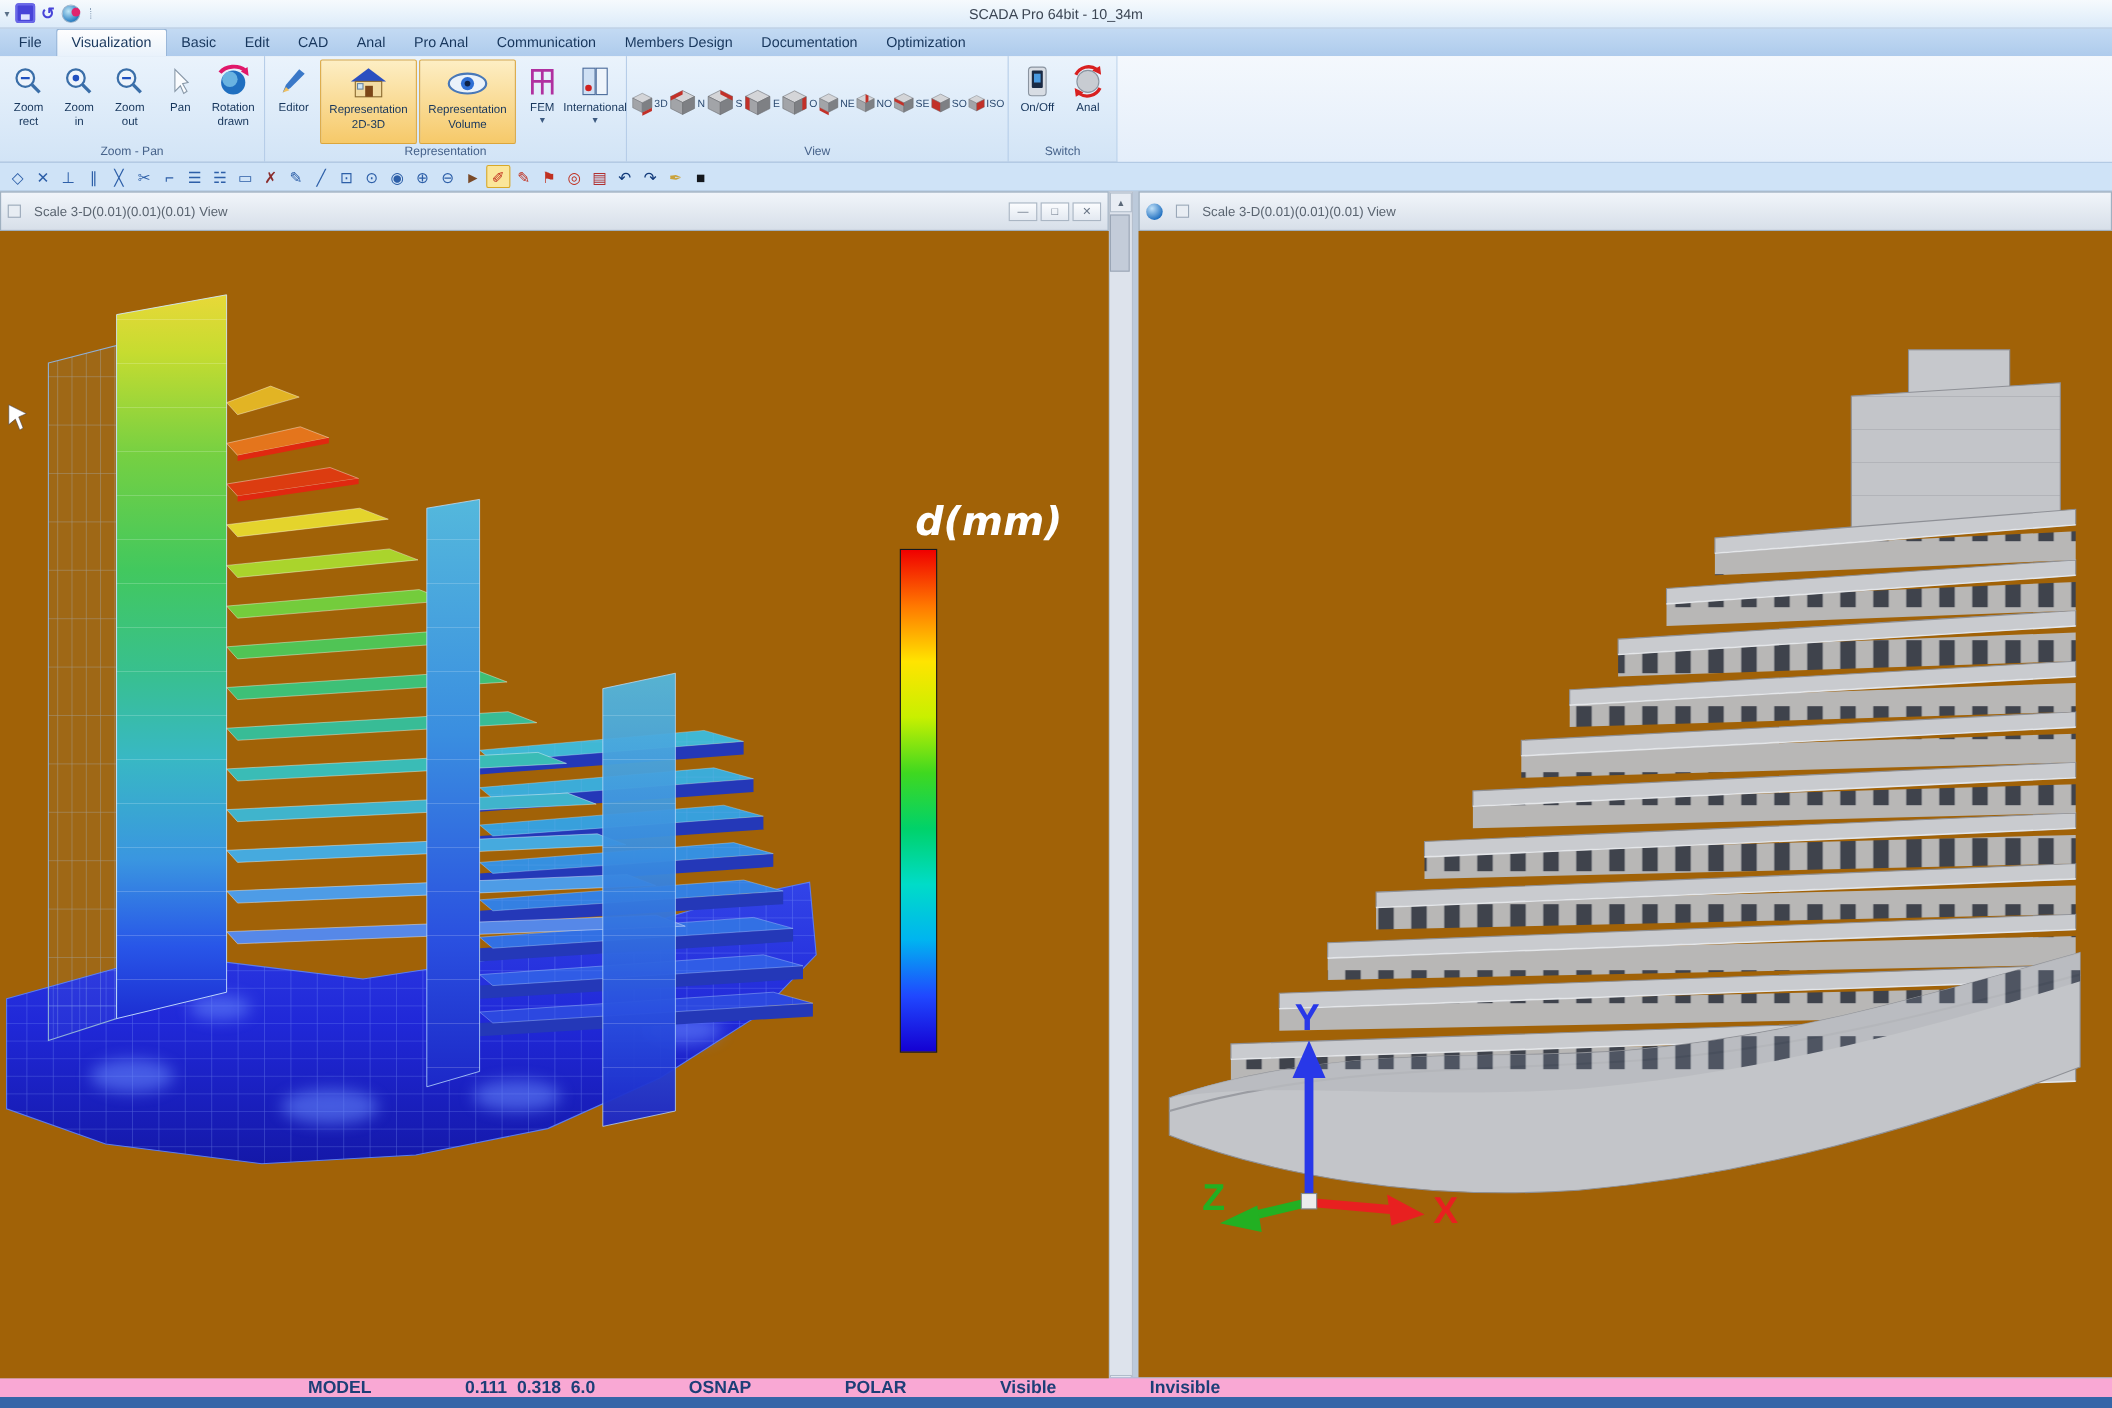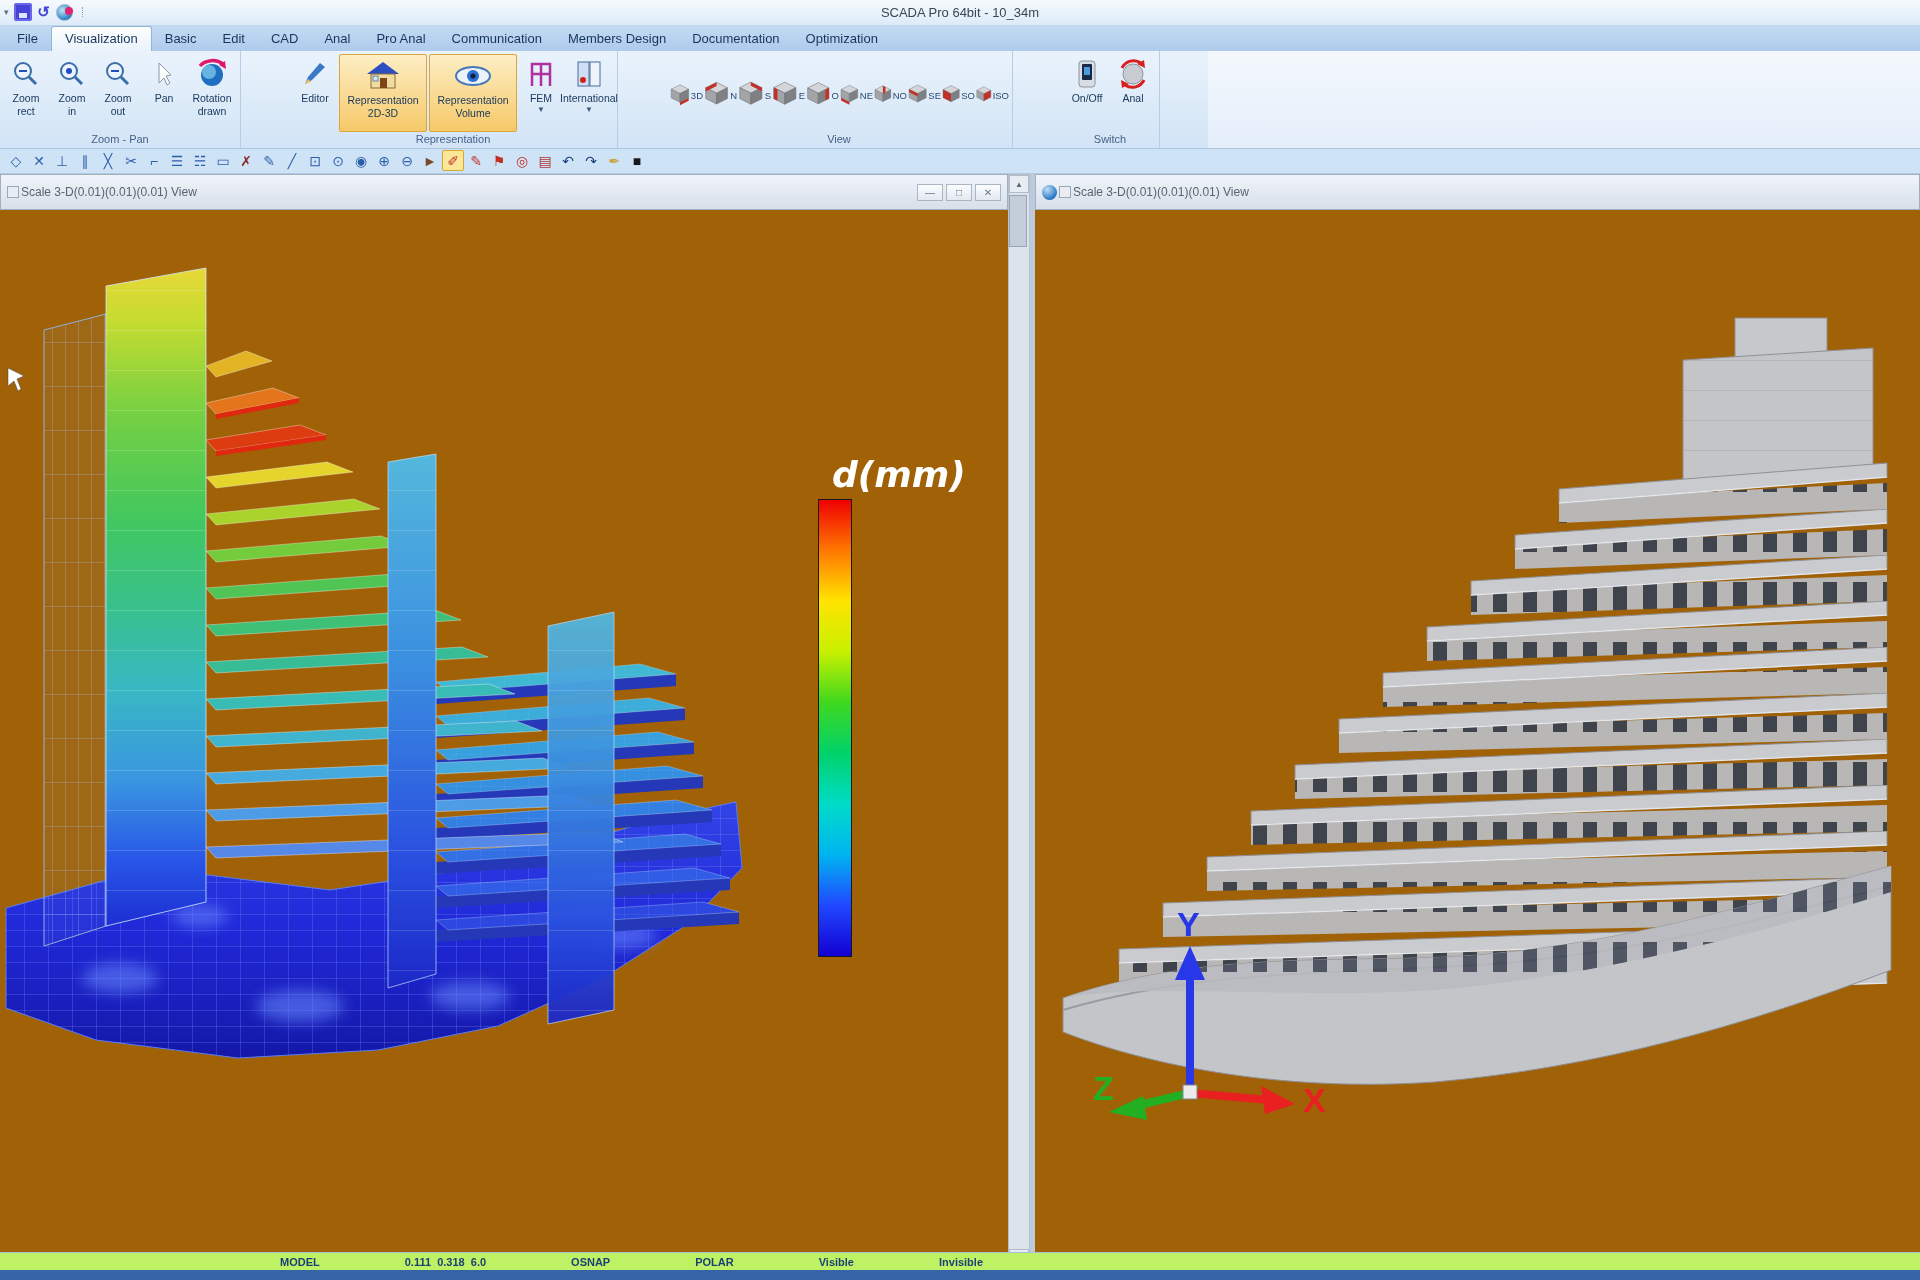--- a/index.html
+++ b/index.html
@@ -26,21 +26,21 @@
 
   
   .menubar { height:26px; background:linear-gradient(#c3daf3,#aecbec);
     display:flex; align-items:flex-end; padding-left:4px; }
   .mtab { font-size:13px; color:#17365c; padding:4px 13px 5px; white-space:nowrap; cursor:default; }
   .mtab.selected { background:linear-gradient(#fefefe,#e9f2fb); border:1px solid #96b4d6;
     border-bottom:none; border-radius:3px 3px 0 0;text-align:right; }
 
   
   .ribbon { height:98px; background:linear-gradient(#eaf3fc,#d2e4f6);
-    border-bottom:1px solid #a9c3e0; display:flex;gap:48px; }
+    border-bottom:1px solid #a9c3e0; display:flex; }
   .rgroup { display:flex; flex-direction:column; border-right:1px solid #b6cde8; padding:2px 3px 0; }
   .ritems { flex:1; display:flex; align-items:stretch; }
   .rcaption { height:15px; text-align:center; font-size:11px; color:#46628a; }
   .rbtn { width:50px; display:flex; flex-direction:column; align-items:center;
     font-size:10.5px; color:#17365c; line-height:1.15; padding-top:3px; text-align:center; }
   .rbtn .ric { height:36px; display:flex; align-items:center; justify-content:center; }
   .rbtn.big { width:88px; background:linear-gradient(#fdeec4,#f6c969);
     border:1px solid #dca63c; border-radius:2px; margin:1px; }
   .rbtn.narrow { width:46px; }
   .drop { font-size:8px; color:#3c5a80; }
@@ -54,21 +54,21 @@
     display:flex; align-items:center; padding-left:5px; gap:1px; }
   .qicon { width:22px; height:21px; display:flex; align-items:center; justify-content:center;
     font-size:14px; color:#2d5fa8; border-radius:2px; }
   .qicon.hl { background:#fbe69a; border:1px solid #d8a828; }
 
   
   .workspace { height:1078px; display:flex; background:#bccadb; }
   .vp { display:flex; flex-direction:column; }
   .vp-title { height:24px; background:linear-gradient(#f1f5fa,#d7dfe9);
     border:1px solid #9fb0c0; display:flex; align-items:center; padding:17px 6px;
-    font-size:12px; color:#5a6470; gap:2px; }
+    font-size:12px; color:#5a6470; gap:12px; }
   .vp-title .sph { width:15px; height:15px; border-radius:50%;
     background:radial-gradient(circle at 35% 30%, #bfe0f8, #1f6fc0 75%, #114a88); }
   .vp-title .sq { width:12px; height:12px; border:1px solid #9aa8b8; background:#e8edf3; }
   .vp-btns { margin-left:auto; display:flex; gap:3px; }
   .vp-btn { width:26px; height:17px; border:1px solid #aab6c4;
     background:linear-gradient(#fbfcfe,#e3e9f1); font-size:10px; color:#6a7686;
     display:flex; align-items:center; justify-content:center; }
   .canvas { position:relative; background:#a16207; overflow:hidden; flex:1; }
 
   .leftcol { width:1030px; display:flex; flex-direction:column; }
@@ -89,22 +89,22 @@
   .legend { position:absolute; top:244px; left:818px; color:#fff; }
   .legend-title { font-family:"DejaVu Sans", sans-serif; font-style:italic; font-weight:bold;
     font-size:36px; margin-left:14px; margin-bottom:4px; }
   .legend-body { display:flex; gap:14px; }
   .legend-bar { width:34px; height:458px; border:1px solid #15181f; }
   .legend-labels { height:476px; margin-top:-10px; display:flex; flex-direction:column;
     justify-content:space-between; font-family:"DejaVu Sans", sans-serif; font-style:italic;
     font-weight:bold; font-size:27px; }
 
   
-  .statusbar { height:18px; background:#bef264; border-top:1px solid #a8bfd8;
-    display:flex; align-items:center; font-size:11px; color:#1d3f77; font-weight:bold; }
+  .statusbar { height:18px; background:#f9a8d4; border-top:1px solid #a8bfd8;
+    display:flex; align-items:center; font-size:16px; color:#1d3f77; font-weight:bold; }
   .stitem { margin-left:85px; white-space:pre; }
   .stitem:first-child { margin-left:280px; }
   .bottomstrip { height:10px; background:#3565a8; }
 
   svg text { font-family:"Liberation Sans", sans-serif; }
 </style>
 </head>
 <body>
 
 <div class="app">

